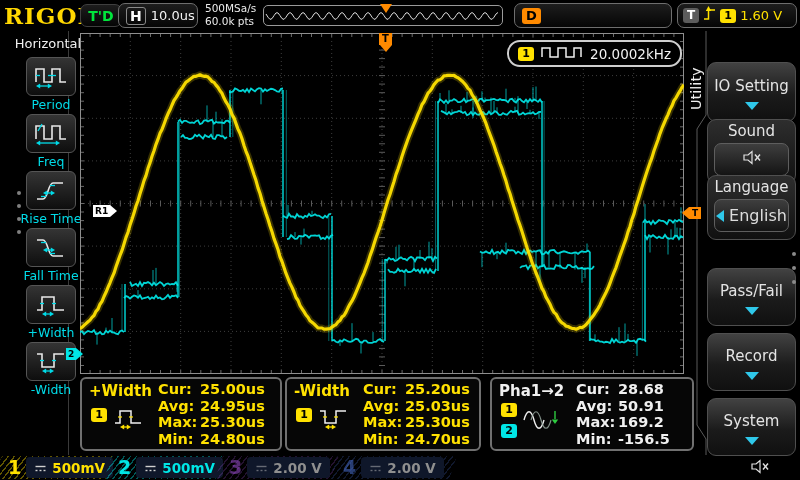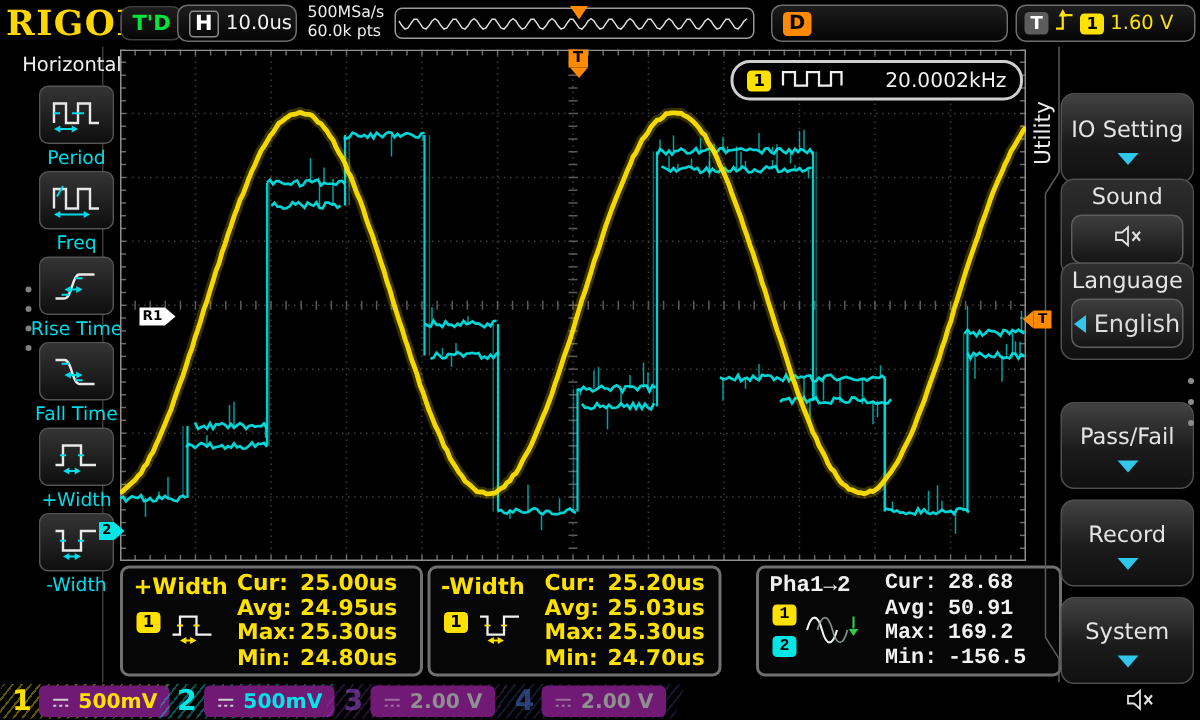--- a/index.html
+++ b/index.html
@@ -31,54 +31,54 @@
   #sidebar-title{left:0;top:5px;width:72px;text-align:center;font-size:13px;color:#f0f0f0;}
   .sb-item{position:absolute;left:0;width:78px;text-align:center;cursor:pointer;}
   .sb-icon{margin:0 auto;width:48px;height:37px;border:1px solid #555;border-radius:6px;
            background:linear-gradient(#343434,#0e0e0e);display:flex;align-items:center;justify-content:center;}
   .sb-label{margin-top:1px;font-size:12.5px;color:#00dbe8;}
   .sb-dot{position:absolute;left:5px;width:4px;height:4px;border-radius:2px;background:#808080;}
   
   #grat{left:80px;top:33px;width:604px;height:341px;}
   #freq-badge{right:2px;top:7px;height:23px;display:flex;align-items:center;gap:6px;padding:0 9px;
               border:2px solid #cfcfcf;border-radius:13px;background:#000;z-index:6;}
-  #freq-badge .fval{color:#f2f2f2;font-size:13.5px;margin-left:20px;}
+  #freq-badge .fval{color:#f2f2f2;font-size:13.5px;}
   .marker{z-index:5;display:flex;align-items:center;}
   #mk-trig-top{left:299px;top:0;flex-direction:column;align-items:center;}
   #mk-trig-top .pen{width:13px;height:12px;background:#ff8a00;color:#000;font-size:10px;font-weight:bold;
                     text-align:center;line-height:12px;}
   #mk-trig-top .pen-tri{width:0;height:0;border-left:6.5px solid transparent;border-right:6.5px solid transparent;border-top:7px solid #ff8a00;}
   .mk-left .mbox{background:#fff;color:#000;font-size:9px;font-weight:bold;padding:0 2px;line-height:12px;}
   .mk-left .mtri{width:0;height:0;border-top:6px solid transparent;border-bottom:6px solid transparent;border-left:7px solid #fff;}
   #mk-r1{left:-14px;top:172px;padding-left:27px;}
   #mk-ch2{left:-14px;top:315px;}
   #mk-ch2 .mbox{background:#00e6e6;}
   #mk-ch2 .mtri{border-left-color:#00e6e6;}
   #mk-trig-right{left:602px;top:174px;}
   #mk-trig-right .mtri{width:0;height:0;border-top:6px solid transparent;border-bottom:6px solid transparent;border-right:7px solid #ff8a00;}
   #mk-trig-right .mbox{background:#ff8a00;color:#000;font-size:9px;font-weight:bold;padding:0 3px;line-height:12px;}
   
   .panel{position:absolute;top:377px;height:74px;border:2px solid #707070;border-radius:6px;background:#060606;box-sizing:border-box;}
-  #panel1{left:80px;width:202px;}  #panel2{left:285px;width:196px;}  #panel3{left:504px;width:204px;font-family:Liberation Mono, monospace;}
+  #panel1{left:80px;width:202px;}  #panel2{left:285px;width:196px;}  #panel3{left:490px;width:204px;}
   .p-label{position:absolute;left:7px;top:3px;font-size:15px;font-weight:bold;}
   .p-badge{position:absolute;left:9px;top:29px;}
   .p-icon{position:absolute;left:31px;top:27px;}
   .p-rows{position:absolute;left:76px;top:2px;font-size:14.5px;font-weight:bold;line-height:16.5px;white-space:nowrap;}
   .p-rows .k{display:inline-block;width:42px;}
   .yel{color:#ffe100;}  .wht{color:#f0f0f0;}
   #panel3 .p-badge1{position:absolute;left:9px;top:24px;}
   #panel3 .p-badge2{position:absolute;left:9px;top:45px;}
   #panel3 .p-icon{left:30px;top:28px;}
   #panel3 .p-rows{left:84px;}
   
   .chbar-chip{position:absolute;top:456px;height:23px;cursor:pointer;}
   .hatch{position:absolute;left:-4px;right:-4px;top:0;bottom:0;transform:skewX(-18deg);border-radius:2px;}
   .ch-inner{position:relative;display:flex;align-items:center;gap:5px;height:23px;padding-left:6px;}
   .ch-num{font-size:19px;font-weight:bold;line-height:23px;}
-  .ch-valbox{background:#701a75;border-radius:4px;height:21px;display:flex;align-items:center;gap:5px;padding:0 8px;}
+  .ch-valbox{background:#0f172a;border-radius:4px;height:21px;display:flex;align-items:center;gap:5px;padding:0 8px;}
   .ch-val{font-size:13.5px;font-weight:bold;}
   #spk-bottom{left:750px;top:459px;}
   
   #menu{left:688px;top:31px;width:112px;height:424px;}
   #menu-tab{left:0px;top:8px;height:100px;writing-mode:vertical-rl;transform:rotate(180deg);
             font-size:14.5px;color:#ececec;text-align:center;}
   .menu-btn{position:absolute;left:19px;width:89px;box-sizing:border-box;border:1px solid #4f4f4f;border-radius:9px;
             background:linear-gradient(180deg,#424242,#1b1b1b 55%,#101010);color:#e4e4e4;text-align:center;
             font-size:15px;cursor:pointer;margin-top:23px;}
   .tri-down{width:0;height:0;border-left:7px solid transparent;border-right:7px solid transparent;

